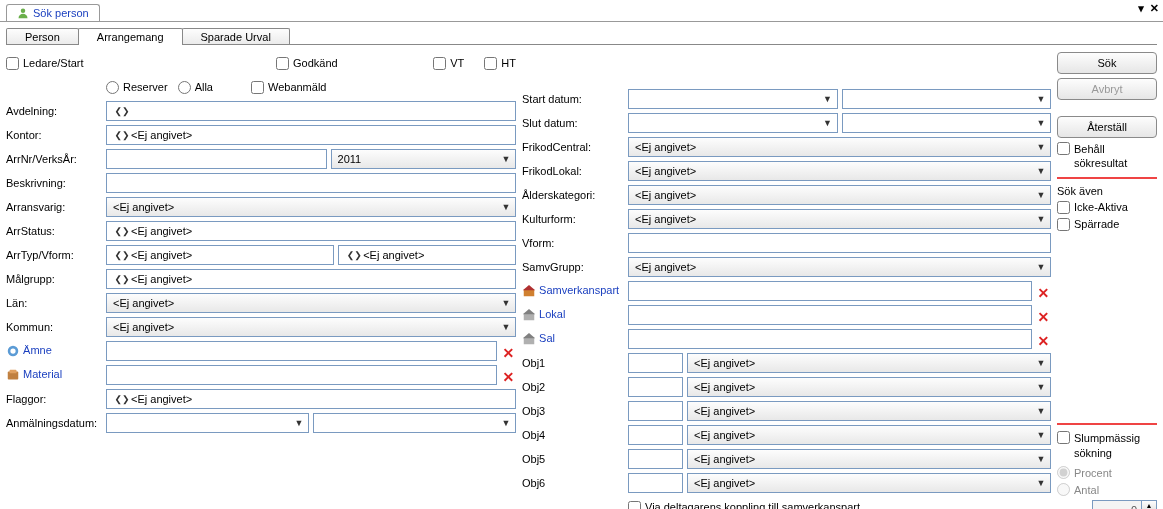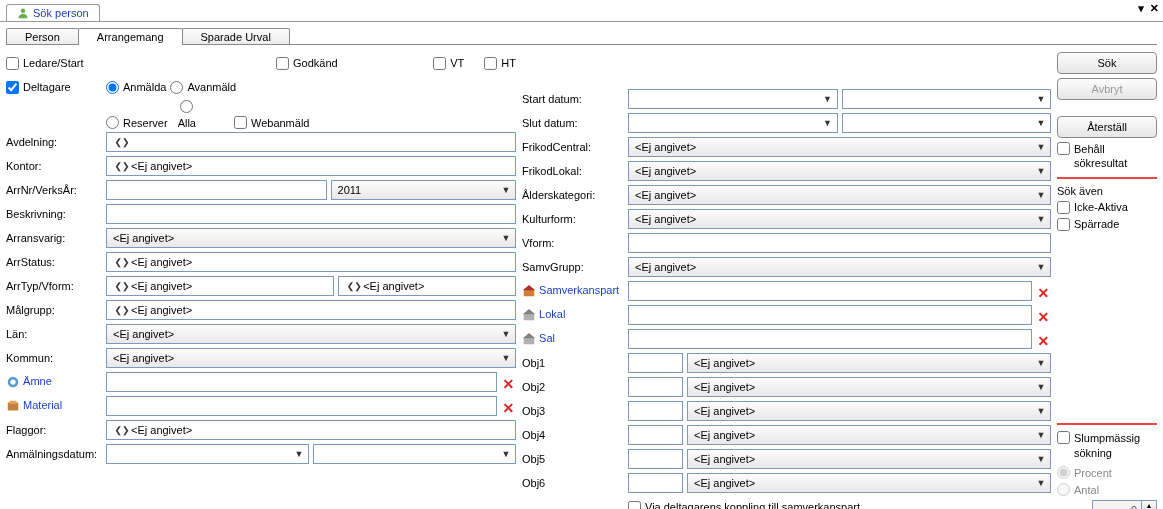--- a/index.html
+++ b/index.html
@@ -100,45 +100,27 @@
               <input type="checkbox" style="">
               <span>VT</span>
             </label>
           <label class="chk">
               <input type="checkbox" style="">
               <span>HT</span>
             </label>
         </div>
       </div>
       <div class="row">
-        <div class="lbl">
-          <label class="chk">
-              <input type="checkbox" checked="" style="">
-              <span>Deltagare</span>
-            </label>
-        </div>
-        <div class="ctrls radiog">
-          <label class="radio">
-              <input type="radio" name="r1" checked="" style="">
-              <span>Anmälda</span>
-            </label>
-          <label class="radio">
-              <input type="radio" name="r1" style="">
-              <span>Avanmäld</span>
-            </label>
-        </div>
-      </div>
-      <div class="row">
         <div class="lbl"></div>
         <div class="ctrls radiog">
           <label class="radio">
               <input type="radio" name="r1" style="">
               <span>Reserver</span>
             </label>
-          <label class="radio" style="margin-left:6px;flex-direction:column;">
+          <label class="radio" style="margin-left:6px;">
               <input type="radio" name="r1" style="">
               <span>Alla</span>
             </label>
           <div style="width:30px"></div>
           <label class="chk">
               <input type="checkbox" style="">
               <span>Webanmäld</span>
             </label>
         </div>
       </div>

